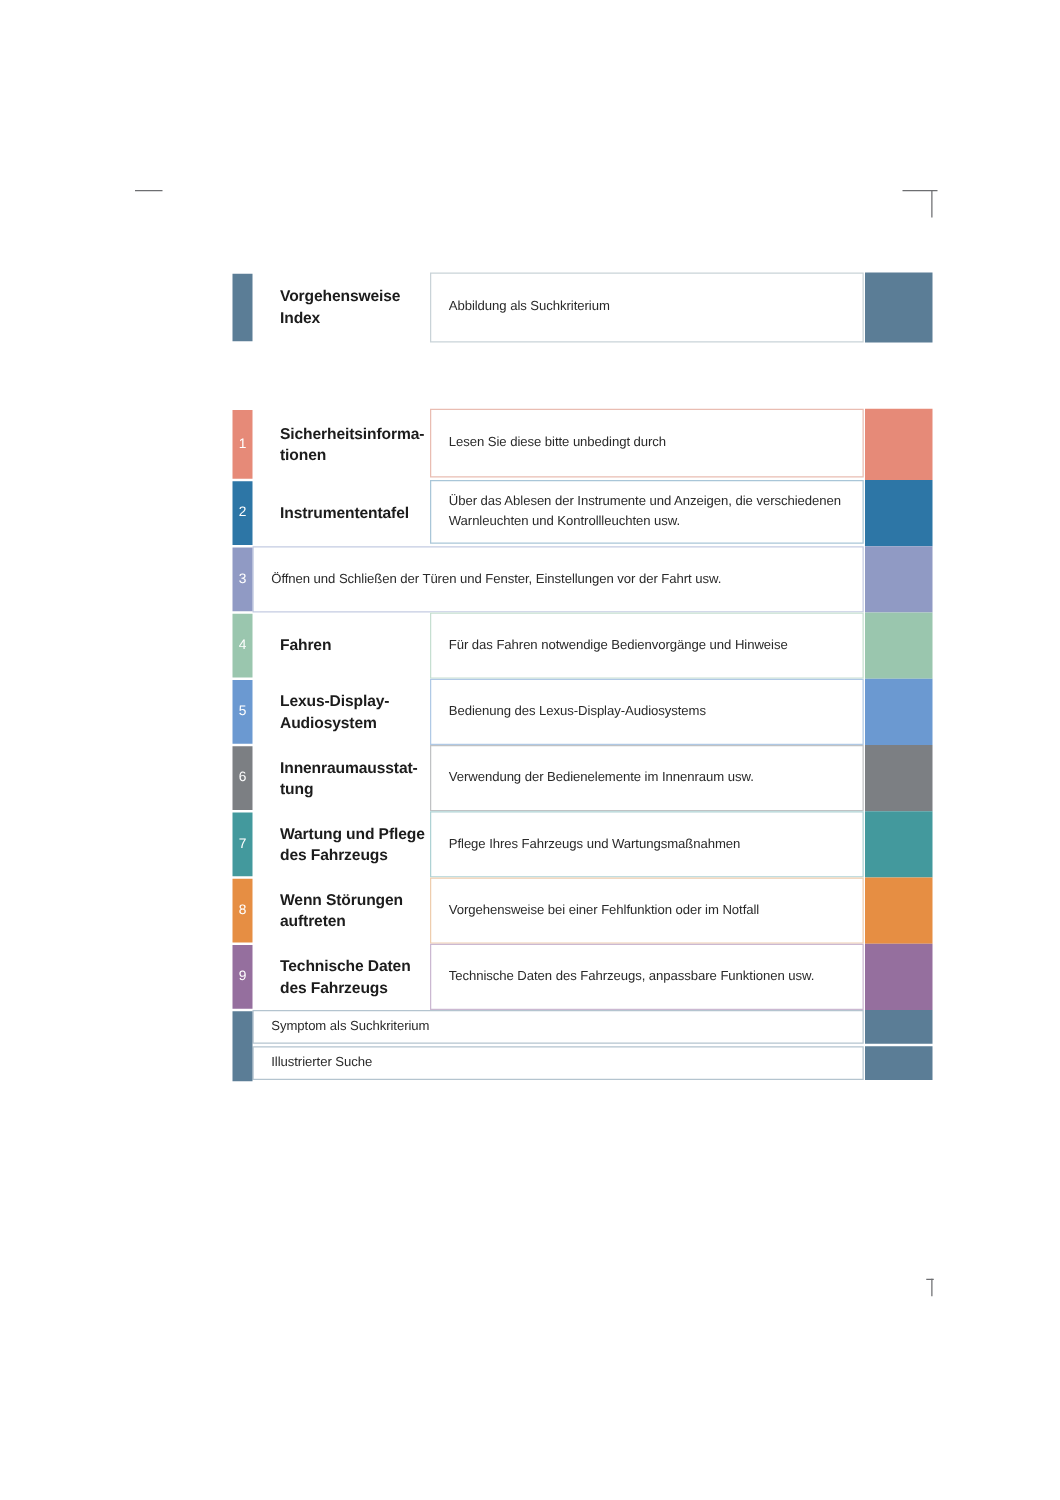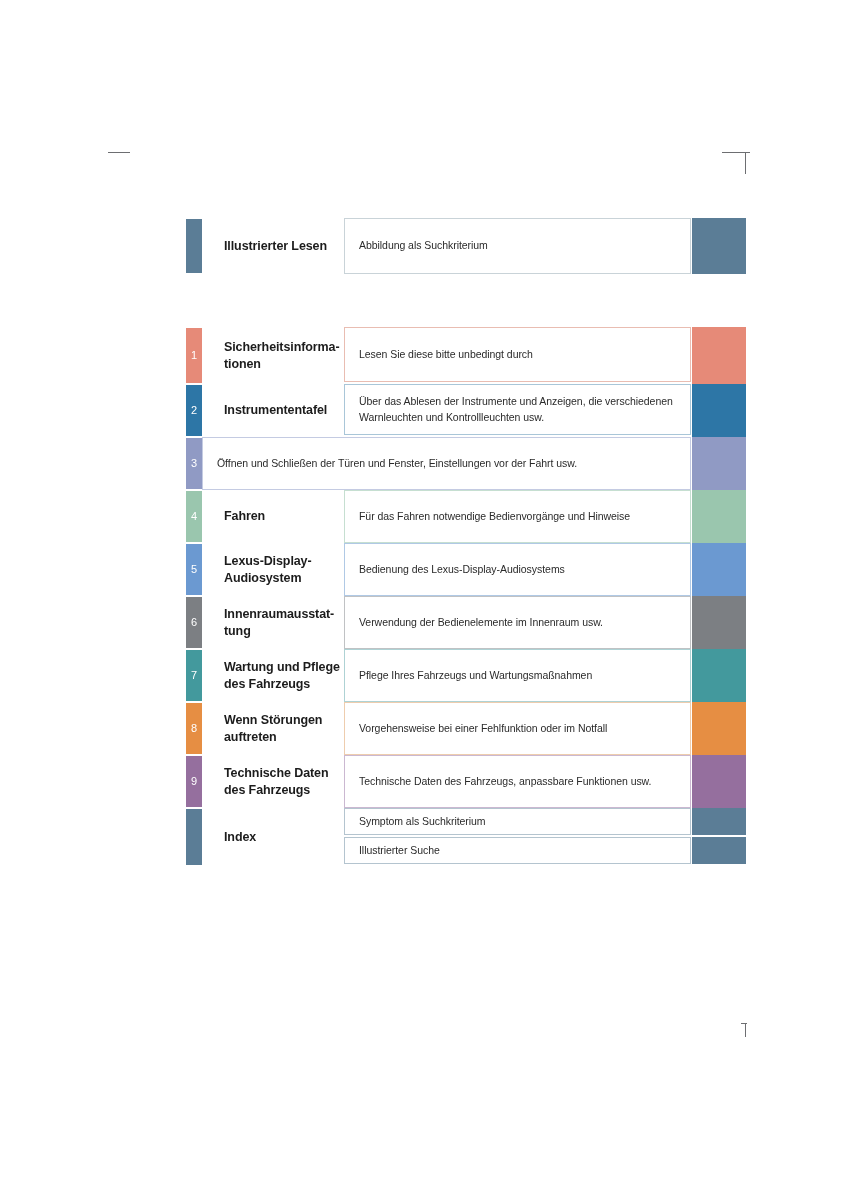--- a/index.html
+++ b/index.html
@@ -126,21 +126,21 @@
 <div class="crop-v" id="crop-br-v"></div>
 
 <div id="toc-table">
 
   <div class="toc-row" id="header-row" style="height:56px;">
     <div class="tab">
       <div class="tab-fill" id="hdr-tab-fill" style="background: rgb(91, 125, 150);"></div>
       <span class="tab-num"></span>
     </div>
     <div class="chapter">
-      <span class="chapter-title">Illustrierter Lesen</span>
+      <span class="chapter-title">Vorgehensweise Index</span>
     </div>
     <div class="descwrap">
       <div class="desc" id="hdr-desc" style="height: 56px; border-color: rgb(201, 211, 216);">
         <span>Abbildung als Suchkriterium</span>
       </div>
     </div>
     <div class="swatch">
       <div class="swatch-fill" id="hdr-swatch" style="background: rgb(91, 125, 150);"></div>
     </div>
   </div>
@@ -320,23 +320,20 @@
           <div class="swatch-fill" style="background:#956f9e"></div>
         </div>
       </div>
     </div>
 
   <div class="toc-row" id="index-row" style="height:58px;">
     <div class="tab">
       <div class="tab-fill" id="idx-tab-fill" style="background: rgb(91, 125, 150);"></div>
       <span class="tab-num"></span>
     </div>
-    <div class="chapter">
-      <span class="chapter-title">Index</span>
-    </div>
     <div class="descwrap index-descs" id="index-descs">
         <div class="index-line">
           <div class="desc" style="height:27px;border-color:#b4c4cf">
             <span>Symptom als Suchkriterium</span>
           </div>
           <div class="swatch">
             <div class="swatch-fill" style="background:#5b7d96"></div>
           </div>
         </div>
         <div style="height: 3px;"></div>

